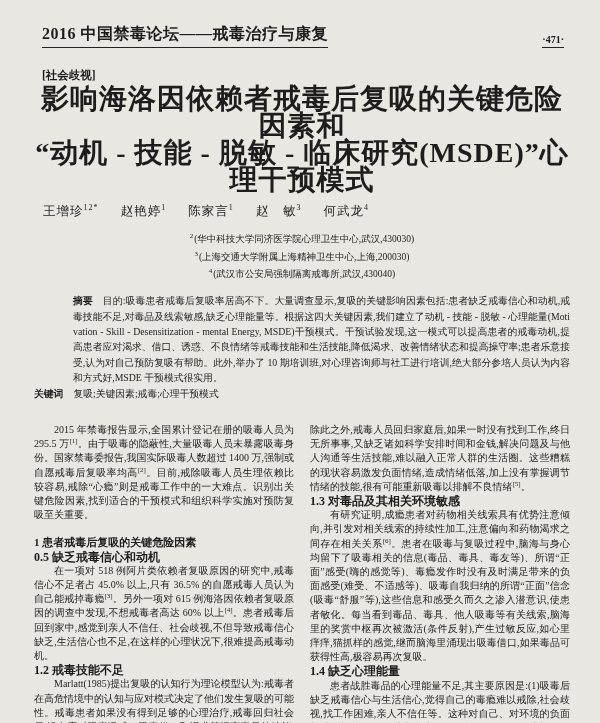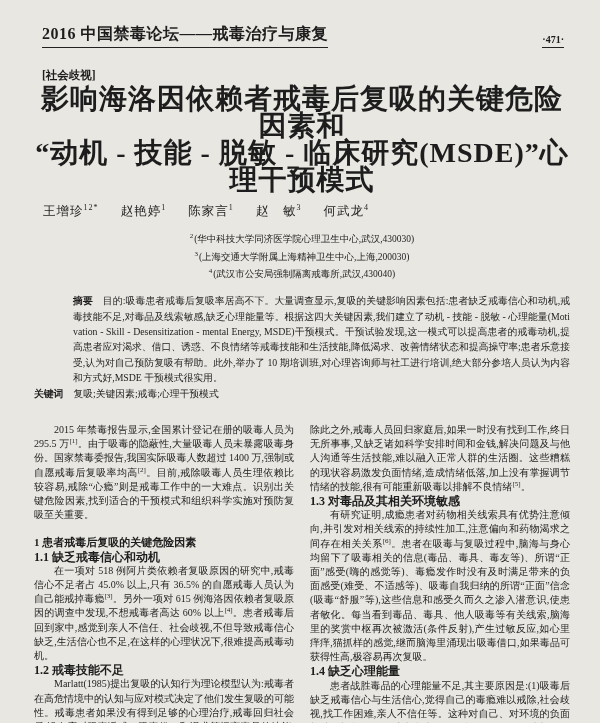--- a/index.html
+++ b/index.html
@@ -103,21 +103,21 @@
   </div>
 
   <p class="abstract"><b>摘要</b><span>目的:吸毒患者戒毒后复吸率居高不下。大量调查显示,复吸的关键影响因素包括:患者缺乏戒毒信心和动机,戒毒技能不足,对毒品及线索敏感,缺乏心理能量等。根据这四大关键因素,我们建立了动机 - 技能 - 脱敏 - 心理能量(Motivation - Skill - Desensitization - mental Energy, MSDE)干预模式。干预试验发现,这一模式可以提高患者的戒毒动机,提高患者应对渴求、借口、诱惑、不良情绪等戒毒技能和生活技能,降低渴求、改善情绪状态和提高操守率;患者乐意接受,认为对自己预防复吸有帮助。此外,举办了 10 期培训班,对心理咨询师与社工进行培训,绝大部分参培人员认为内容和方式好,MSDE 干预模式很实用。</span></p>
 
   <p class="keywords"><b>关键词</b><span>复吸;关键因素;戒毒;心理干预模式</span></p>
 
   <div class="columns">
     <div class="col" id="col-left">
         <div class="blk p">2015 年禁毒报告显示,全国累计登记在册的吸毒人员为 295.5 万<sup>[1]</sup>。由于吸毒的隐蔽性,大量吸毒人员未暴露吸毒身份。国家禁毒委报告,我国实际吸毒人数超过 1400 万,强制或自愿戒毒后复吸率均高<sup>[2]</sup>。目前,戒除吸毒人员生理依赖比较容易,戒除“心瘾”则是戒毒工作中的一大难点。识别出关键危险因素,找到适合的干预模式和组织科学实施对预防复吸至关重要。</div>
         <div class="blk h1">1 患者戒毒后复吸的关键危险因素</div>
-        <div class="blk h2">1.1 缺乏戒毒信心和动机</div>
+        <div class="blk h2">0.5 缺乏戒毒信心和动机</div>
         <div class="blk p">在一项对 518 例阿片类依赖者复吸原因的研究中,戒毒信心不足者占 45.0% 以上,只有 36.5% 的自愿戒毒人员认为自己能戒掉毒瘾<sup>[3]</sup>。另外一项对 615 例海洛因依赖者复吸原因的调查中发现,不想戒毒者高达 60% 以上<sup>[4]</sup>。患者戒毒后回到家中,感觉到亲人不信任、社会歧视,不但导致戒毒信心缺乏,生活信心也不足,在这样的心理状况下,很难提高戒毒动机。</div>
         <div class="blk h2">1.2 戒毒技能不足</div>
         <div class="blk p">Marlatt(1985)提出复吸的认知行为理论模型认为:戒毒者在高危情境中的认知与应对模式决定了他们发生复吸的可能性。戒毒患者如果没有得到足够的心理治疗,戒毒回归社会后,没有应对吸毒诱惑、吸毒借口和渴求等远离毒品的技能,最终将难以抗拒各种诱惑,从而走上复吸 - 戒毒的循环路。</div>
       </div>
     <div class="col" id="col-right">
         <div class="blk p-flush">除此之外,戒毒人员回归家庭后,如果一时没有找到工作,终日无所事事,又缺乏诸如科学安排时间和金钱,解决问题及与他人沟通等生活技能,难以融入正常人群的生活圈。这些糟糕的现状容易激发负面情绪,造成情绪低落,加上没有掌握调节情绪的技能,很有可能重新吸毒以排解不良情绪<sup>[5]</sup>。</div>
         <div class="blk h2">1.3 对毒品及其相关环境敏感</div>
         <div class="blk p">有研究证明,成瘾患者对药物相关线索具有优势注意倾向,并引发对相关线索的持续性加工,注意偏向和药物渴求之间存在相关关系<sup>[6]</sup>。患者在吸毒与复吸过程中,脑海与身心均留下了吸毒相关的信息(毒品、毒具、毒友等)、所谓“正面”感受(嗨的感觉等)、毒瘾发作时没有及时满足带来的负面感受(难受、不适感等)、吸毒自我归纳的所谓“正面”信念(吸毒“舒服”等),这些信息和感受久而久之渗入潜意识,使患者敏化。每当看到毒品、毒具、他人吸毒等有关线索,脑海里的奖赏中枢再次被激活(条件反射),产生过敏反应,如心里痒痒,猫抓样的感觉,继而脑海里涌现出吸毒借口,如果毒品可获得性高,极容易再次复吸。</div>
         <div class="blk h2">1.4 缺乏心理能量</div>
         <div class="blk p">患者战胜毒品的心理能量不足,其主要原因是:(1)吸毒后缺乏戒毒信心与生活信心,觉得自己的毒瘾难以戒除,社会歧视,找工作困难,亲人不信任等。这种对自己、对环境的负面想法“消耗”了他们戒毒和生活的正能量<sup>[7]</sup>;(2)他们成长经历中有很</div>

